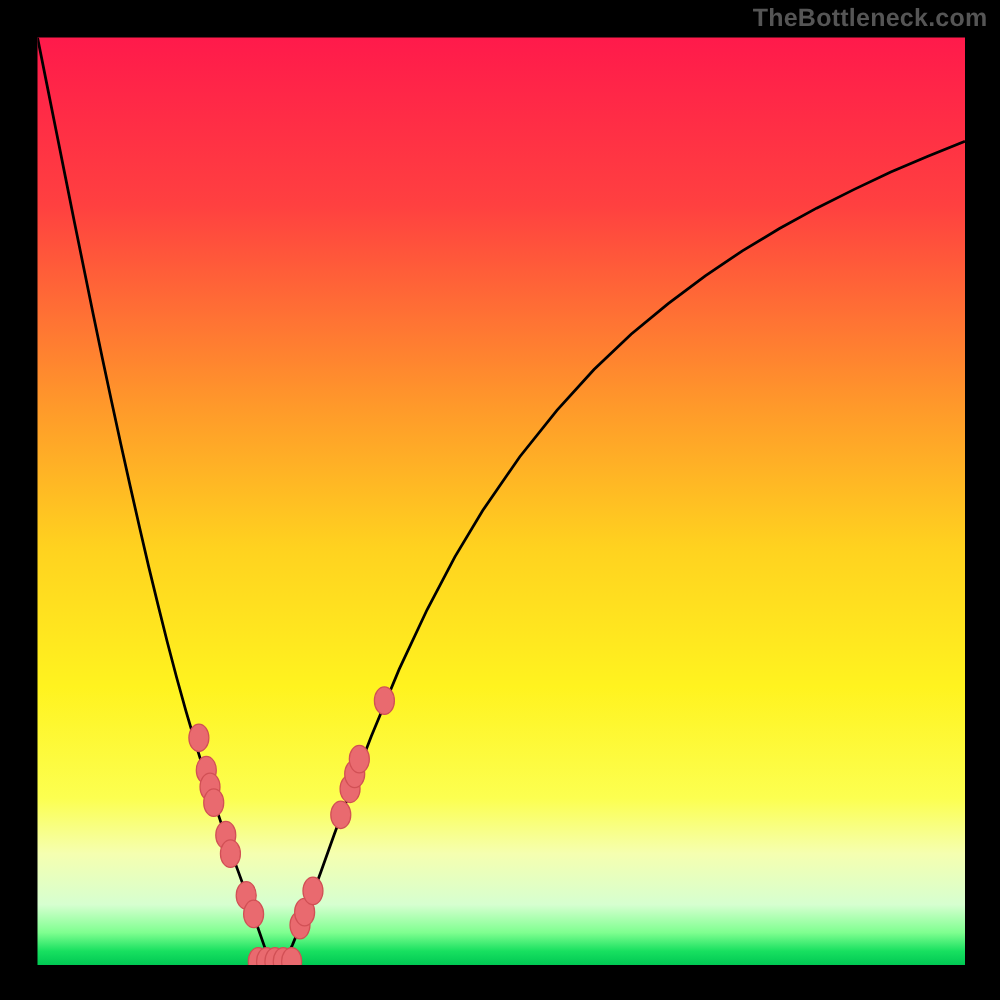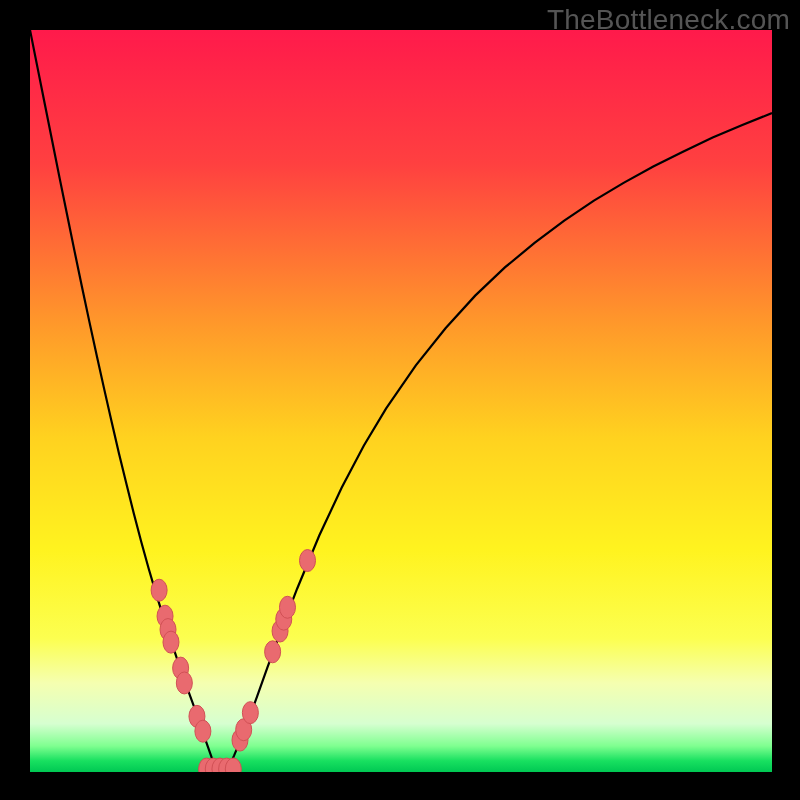--- a/index.html
+++ b/index.html
@@ -14,22 +14,22 @@
   .stage {
     position: relative;
     width: 800px;
     height: 800px;
   }
   .watermark {
     position: absolute;
     top: 4px;
     right: 10px;
     color: #555;
-    font-size: 28px;
-    font-weight: 400;
+    font-size: 20px;
+    font-weight: 700;
     letter-spacing: 0.2px;
     z-index: 10;
   }
   svg {
     position: absolute;
     left: 0;
     top: 0;
   }
 </style>
 </head>

